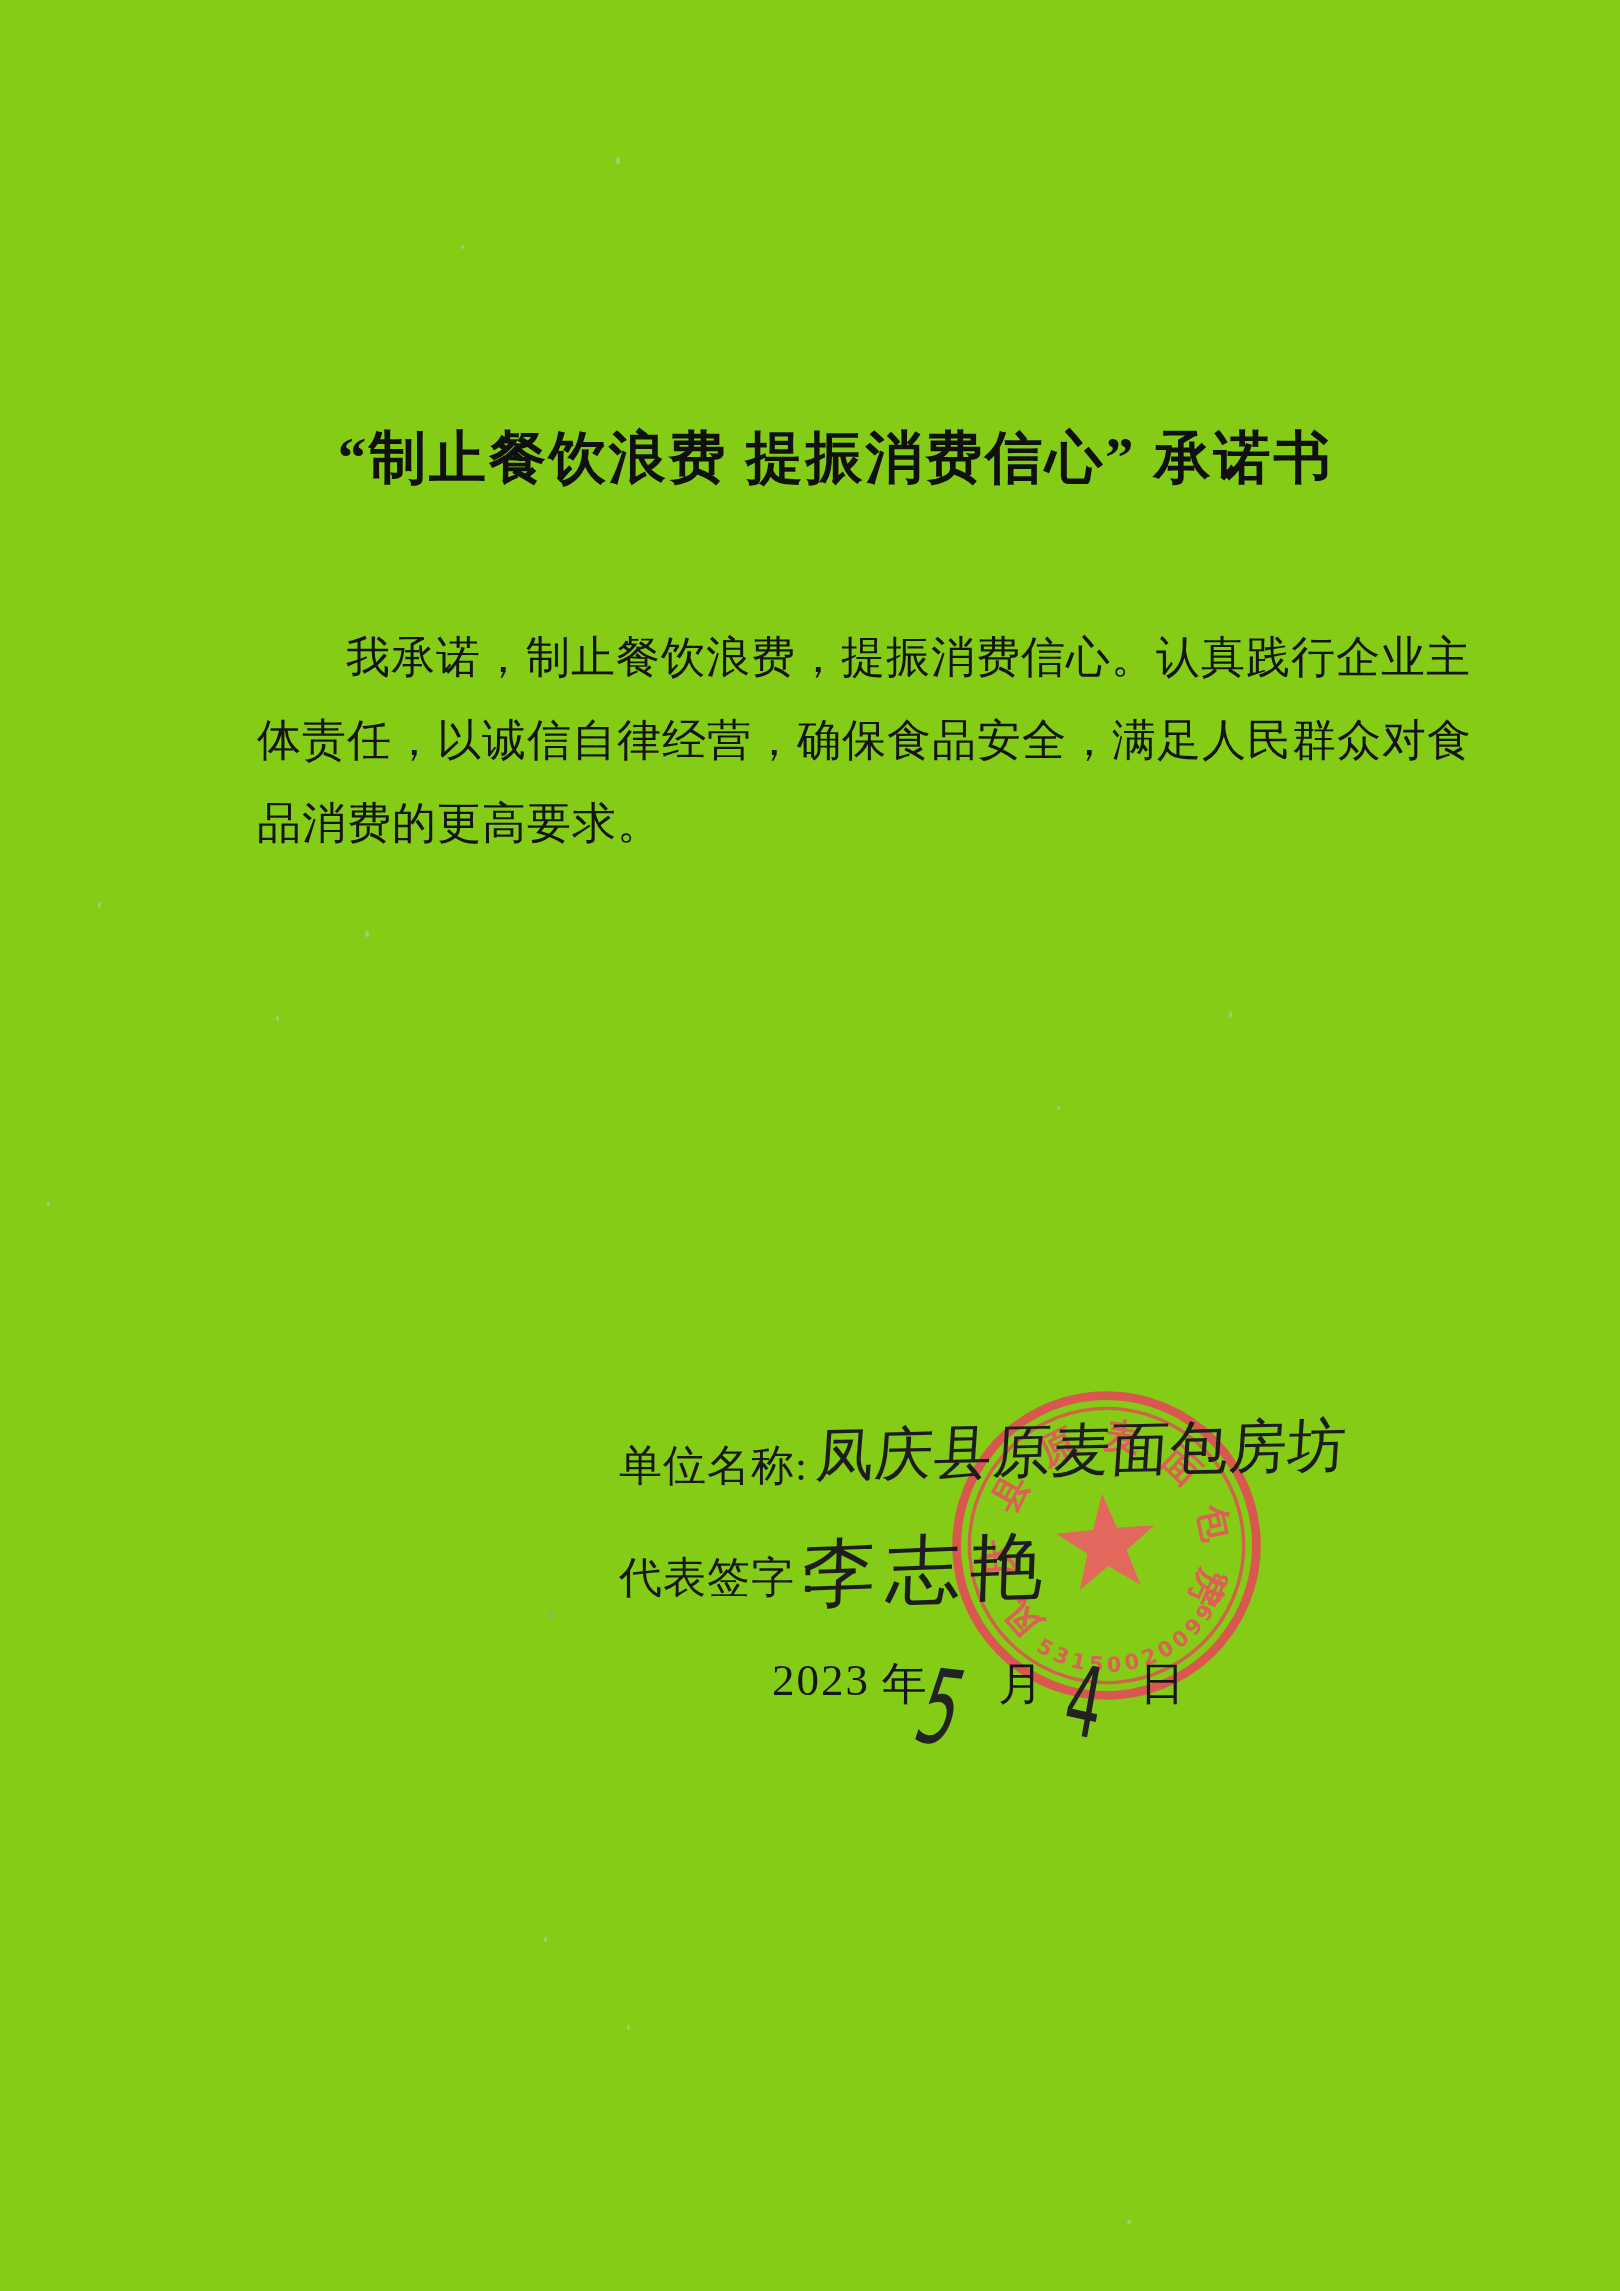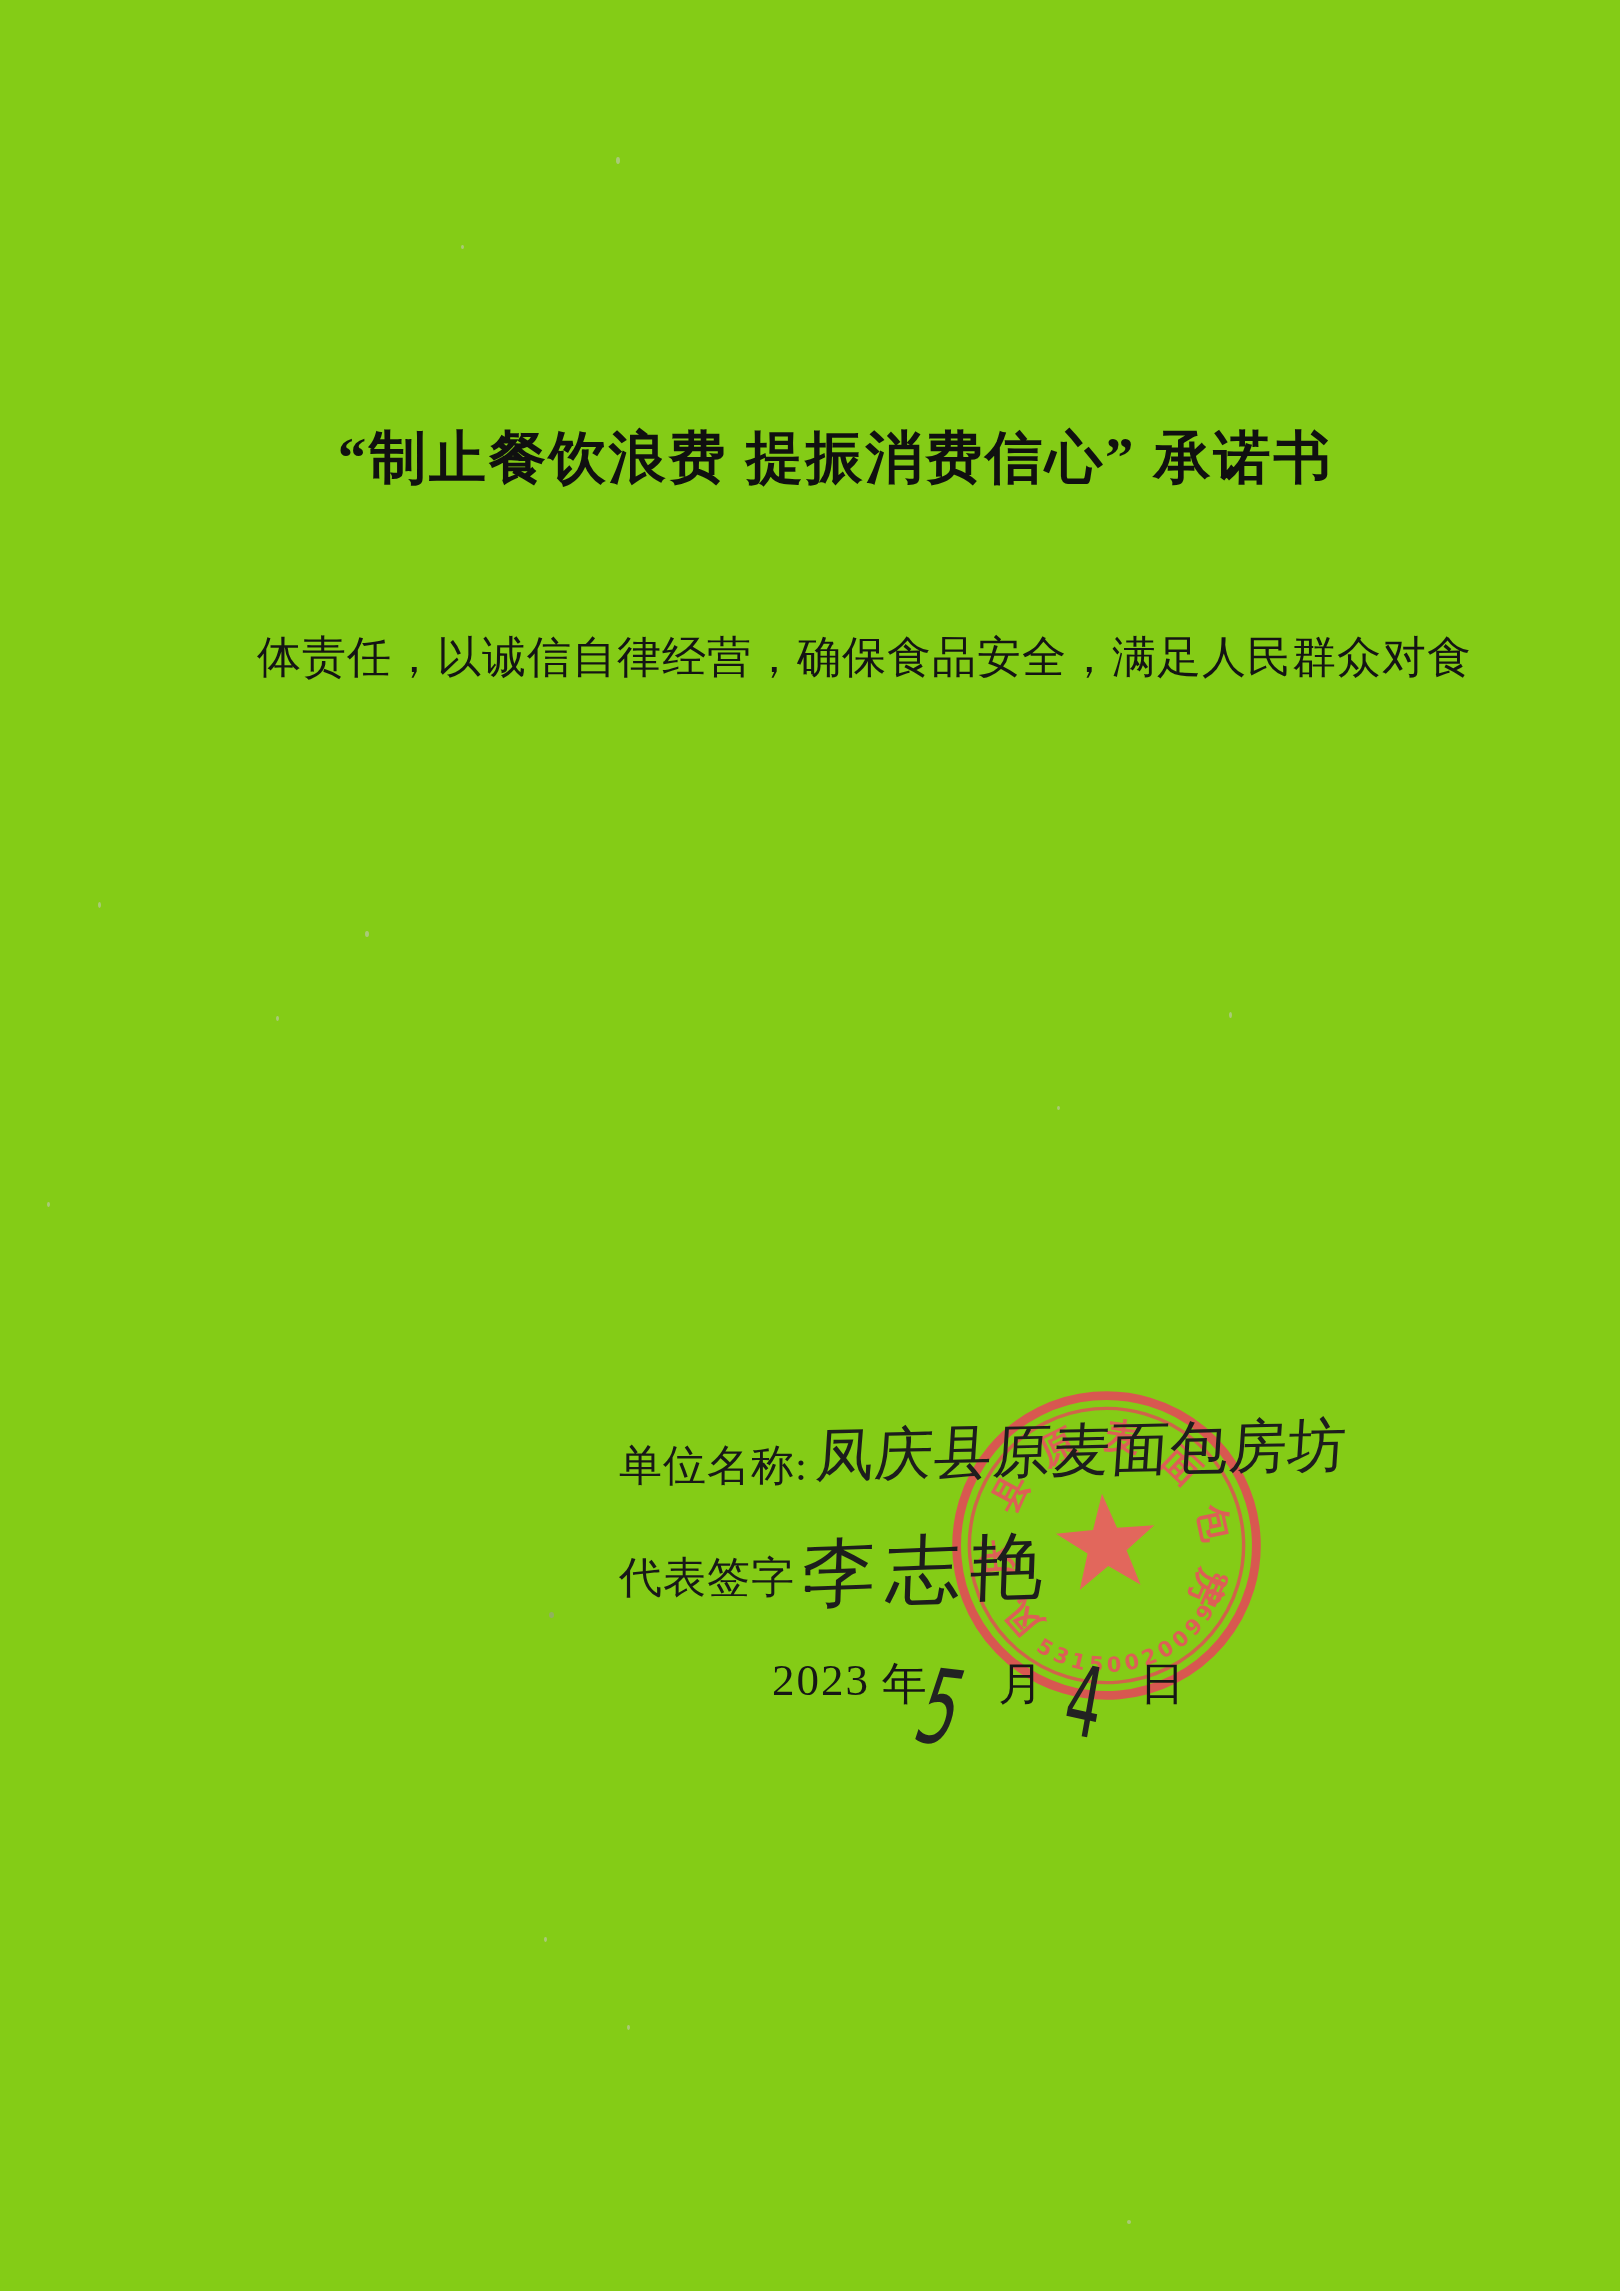--- a/index.html
+++ b/index.html
@@ -109,21 +109,23 @@
   }
 </style>
 </head>
 <body>
 
 <div id="page">
 
   <div class="title">“制止餐饮浪费  提振消费信心” 承诺书</div>
 
   <div class="body-block">
+    <div class="body-line indent">我承诺，制止餐饮浪费，提振消费信心。认真践行企业主</div>
     <div class="body-line">体责任，以诚信自律经营，确保食品安全，满足人民群众对食</div>
+    <div class="body-line">品消费的更高要求。</div>
   </div>
 
   <div class="label" style="left:619px;top:1437px;">单位名称:</div>
   <div class="hand unit-hand">凤庆县原麦面包房坊</div>
 
   <div class="label" style="left:619px;top:1549px;font-family:Liberation Mono, monospace;">代表签字:</div>
   <div class="hand sig-hand">李志艳</div>
 
   <div class="date-line">
     <span class="y">2023</span>

